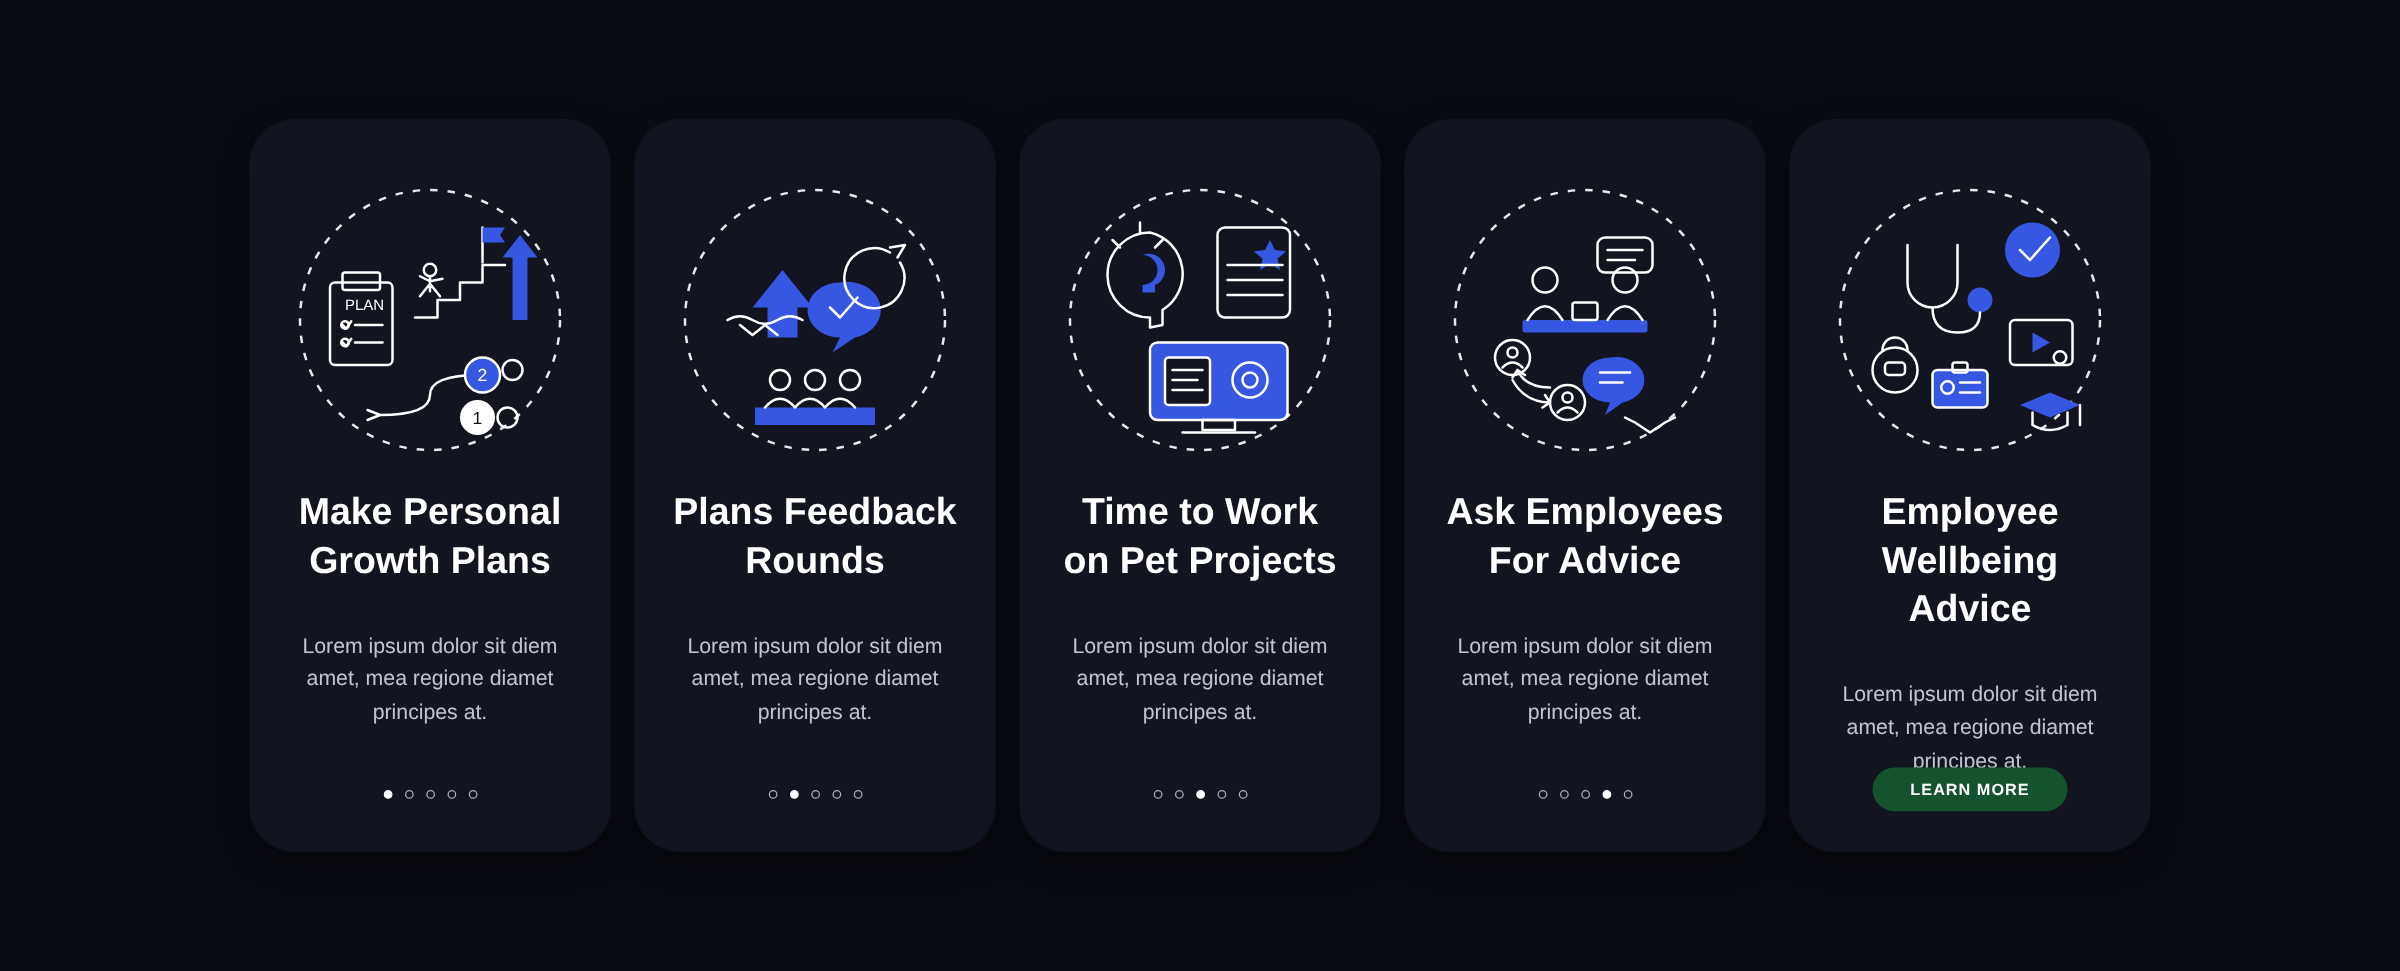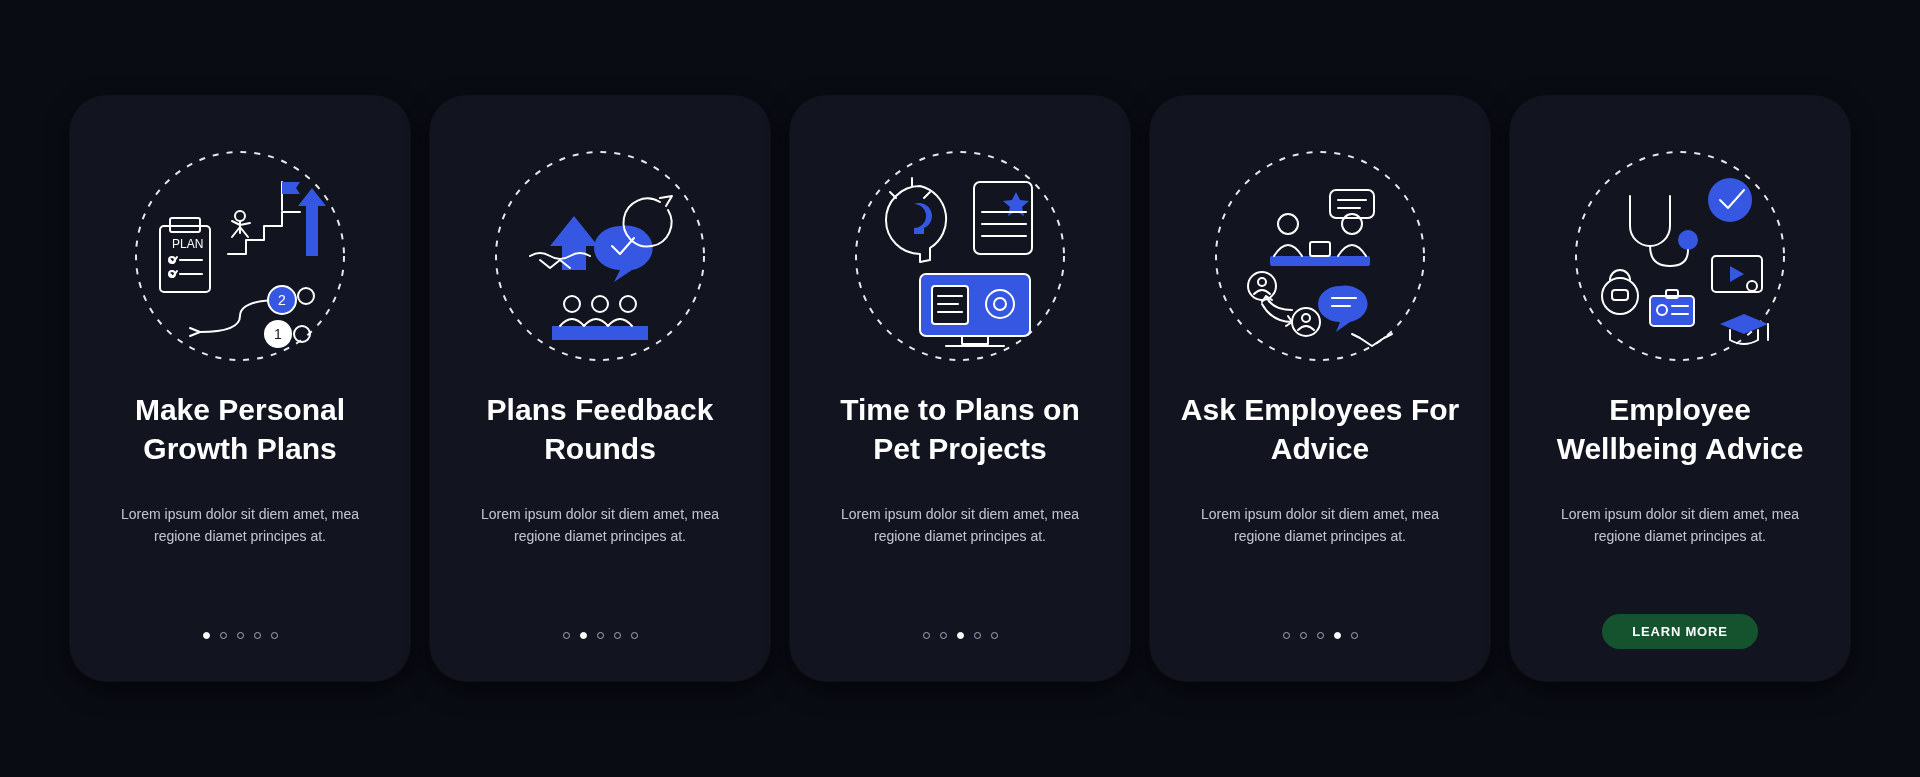--- a/index.html
+++ b/index.html
@@ -10,21 +10,21 @@
     justify-content: center;
     align-items: center;
     min-height: 777px;
     padding: 20px;
   }
   .screens {
     display: flex;
     gap: 20px;
   }
   .screen {
-    width: 340px;
+    width: 288px;
     height: 585px;
     background: #12141f;
     border-radius: 36px;
     box-shadow: 0 0 0 1px rgba(255,255,255,0.04), 0 8px 24px rgba(0,0,0,0.6);
     padding: 50px 28px 40px 28px;
     display: flex;
     flex-direction: column;
     align-items: center;
     position: relative;
   }
@@ -43,21 +43,21 @@
     font-weight: 700;
     text-align: center;
     line-height: 1.3;
     margin-bottom: 36px;
     min-height: 58px;
     display: flex;
     align-items: center;
   }
   .body {
     color: #e0e3ef;
-    font-size: 14px;
+    font-size: 17px;
     text-align: center;
     line-height: 1.55;
     opacity: 0.85;
     padding: 0 4px;
   }
   .dots {
     position: absolute;
     bottom: 42px;
     display: flex;
     gap: 10px;
@@ -197,21 +197,21 @@
         <rect class="line" x="112" y="190" width="26" height="8"></rect>
         <line class="line" x1="96" y1="200" x2="154" y2="200"></line>
         <rect class="line fillwhite" x="82" y="140" width="36" height="38" rx="3" style="fill:#12141f"></rect>
         <line class="line" x1="88" y1="150" x2="112" y2="150"></line>
         <line class="line" x1="88" y1="158" x2="108" y2="158"></line>
         <line class="line" x1="88" y1="166" x2="112" y2="166"></line>
         <circle class="line" cx="150" cy="158" r="14"></circle>
         <circle class="line" cx="150" cy="158" r="6"></circle>
       </svg>
     </div>
-    <h2 class="title">Time to Plans on Pet Projects</h2>
+    <h2 class="title">Time to Work on Pet Projects</h2>
     <p class="body">Lorem ipsum dolor sit diem amet, mea regione diamet principes at.</p>
     <div class="dots">
       <span class="dot"></span>
       <span class="dot"></span>
       <span class="dot active"></span>
       <span class="dot"></span>
       <span class="dot"></span>
     </div>
   </div>
 

